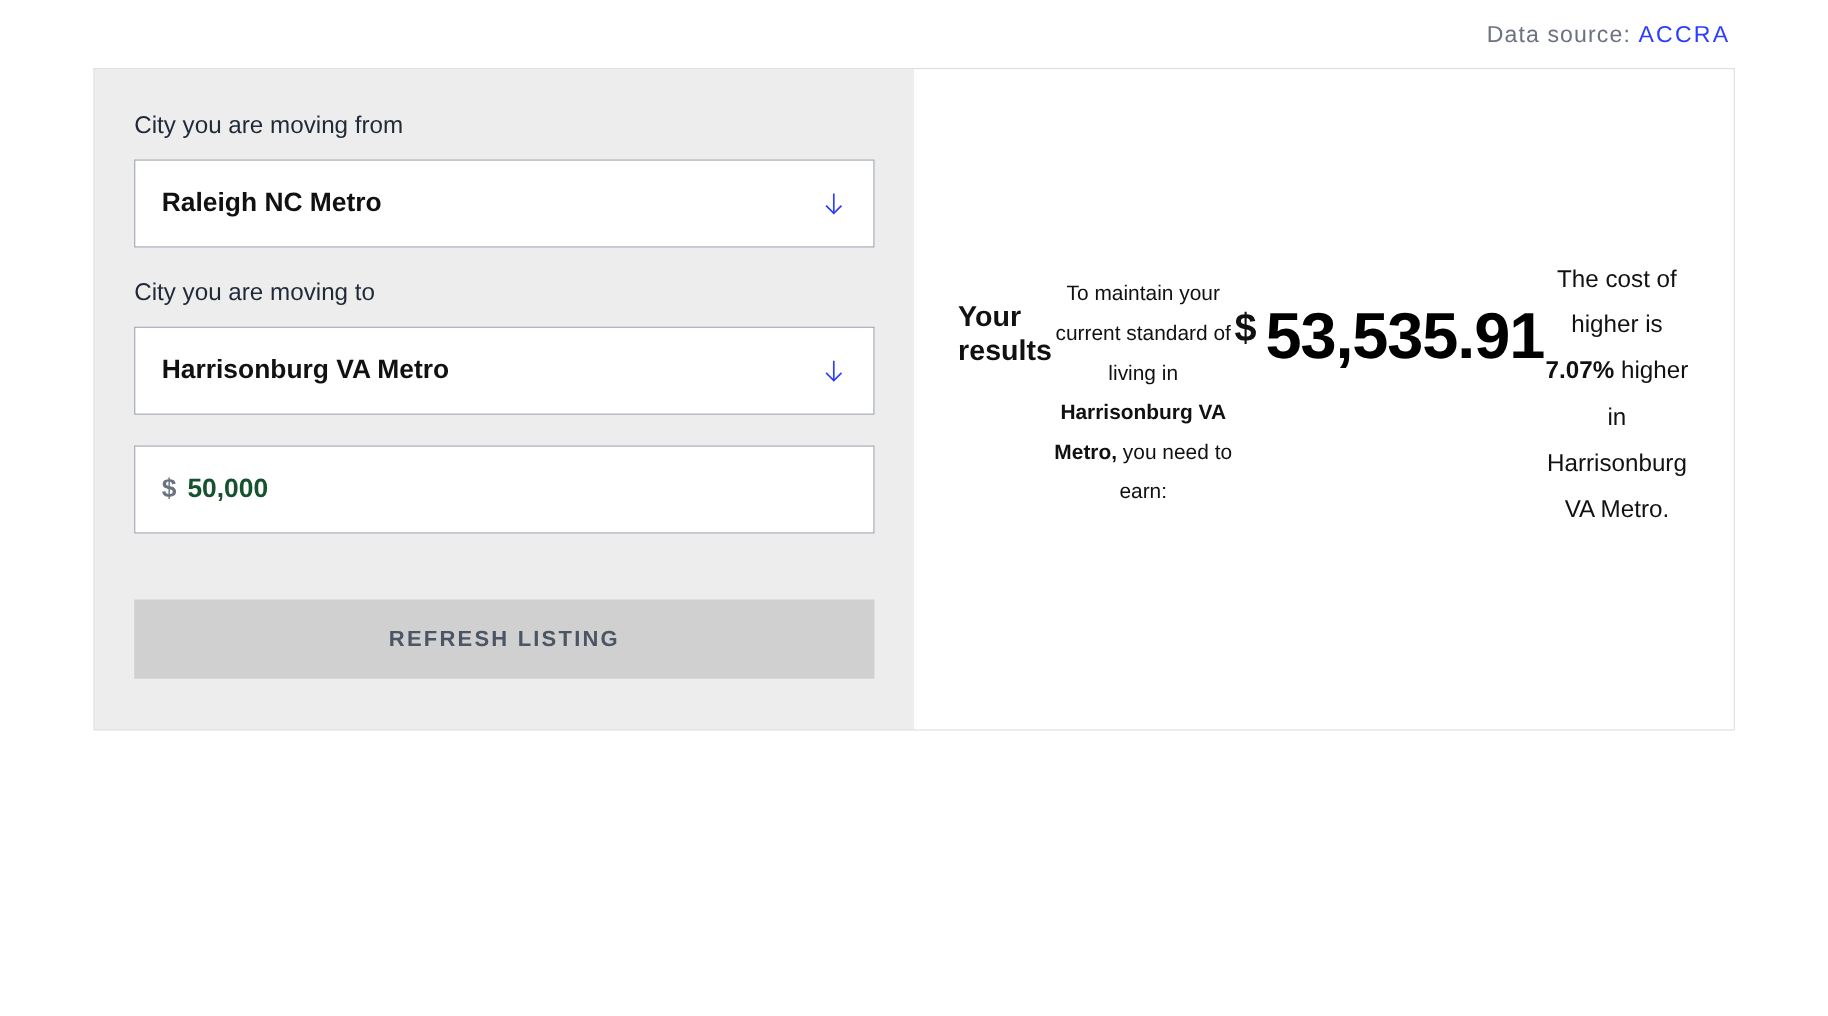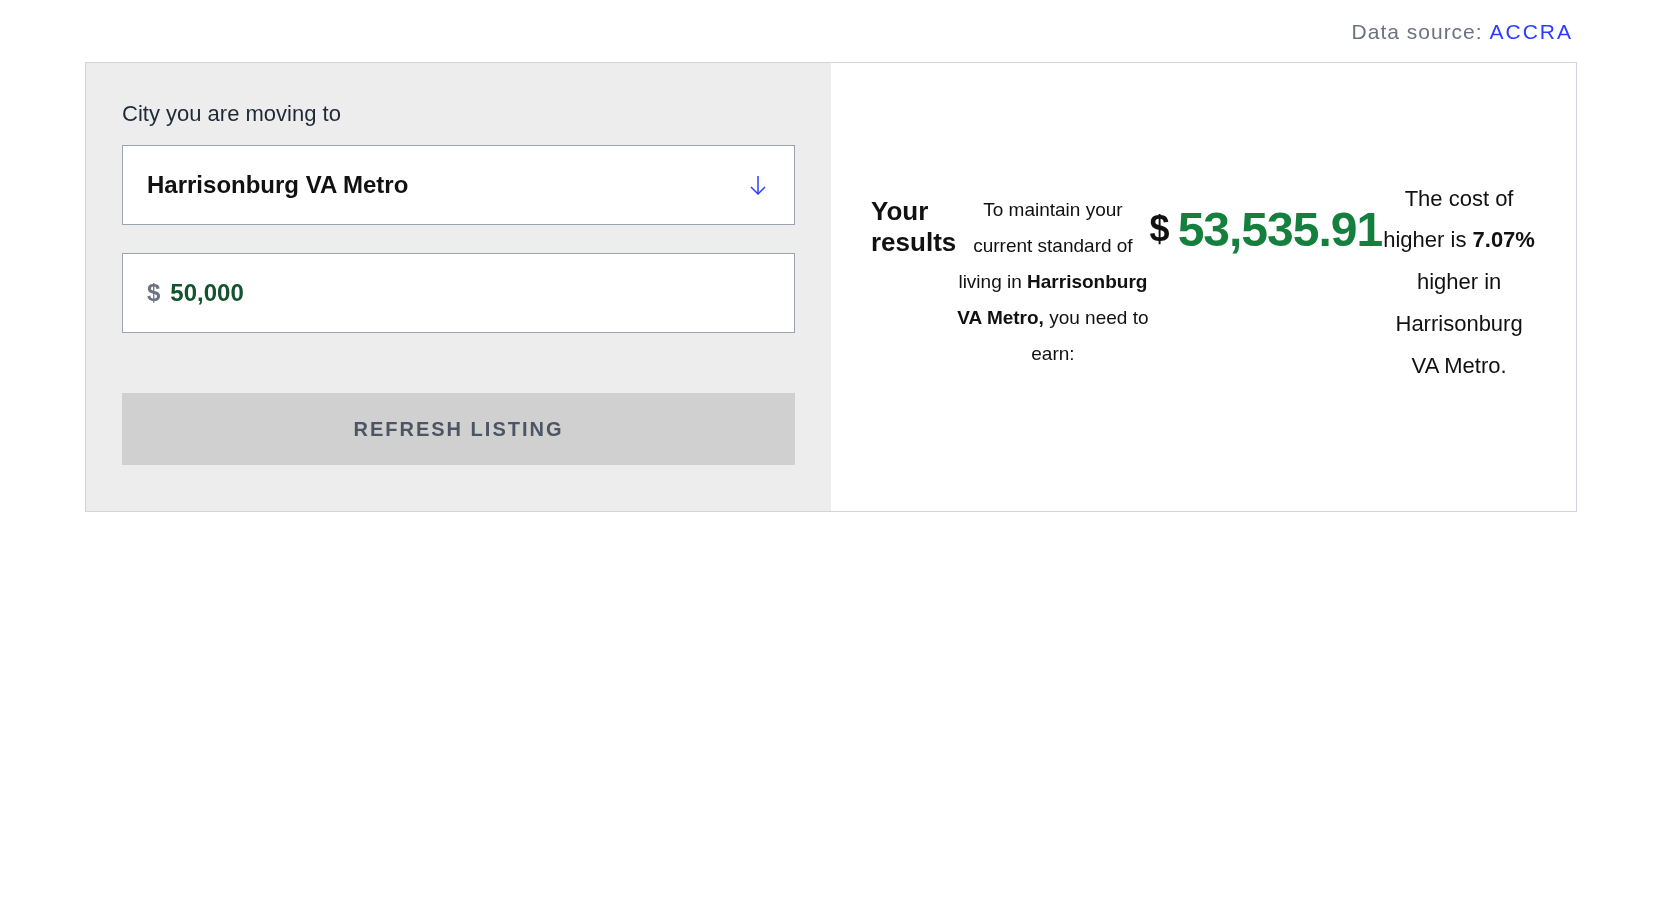--- a/index.html
+++ b/index.html
@@ -139,23 +139,23 @@
       font-stretch: condensed;
       font-size: 36px;
       font-weight: 800;
       color: #111;
       margin-right: 8px;
       margin-top: 6px;
     }
     .amount-value {
       font-family: "Arial Narrow", "Helvetica Neue Condensed", Arial, sans-serif;
       font-stretch: condensed;
-      font-size: 48px;
+      font-size: 59px;
       font-weight: 800;
-      color: #15803d;
+      color: #000000;
       letter-spacing: -1px;
     }
     .comparison-text {
       font-size: 22px;
       color: #111;
       text-align: center;
       line-height: 1.9;
       max-width: 560px;
     }
     .comparison-text .bold {
@@ -165,20 +165,30 @@
 </head>
 <body>
 
 <div class="data-source">
   <span>Data source: </span><a href="#">ACCRA</a>
 </div>
 
 <div class="container">
   <div class="left-panel">
 
+    <div class="field-group">
+      <div class="field-label">City you are moving from</div>
+      <div class="select-wrapper">
+        <div class="select-value">Raleigh NC Metro</div>
+        <svg class="arrow-icon" viewBox="0 0 24 24">
+          <line x1="12" y1="3" x2="12" y2="21"></line>
+          <polyline points="5 14 12 21 19 14"></polyline>
+        </svg>
+      </div>
+    </div>
 
     <div class="field-group">
       <div class="field-label">City you are moving to</div>
       <div class="select-wrapper">
         <div class="select-value">Harrisonburg VA Metro</div>
         <svg class="arrow-icon" viewBox="0 0 24 24">
           <line x1="12" y1="3" x2="12" y2="21"></line>
           <polyline points="5 14 12 21 19 14"></polyline>
         </svg>
       </div>

